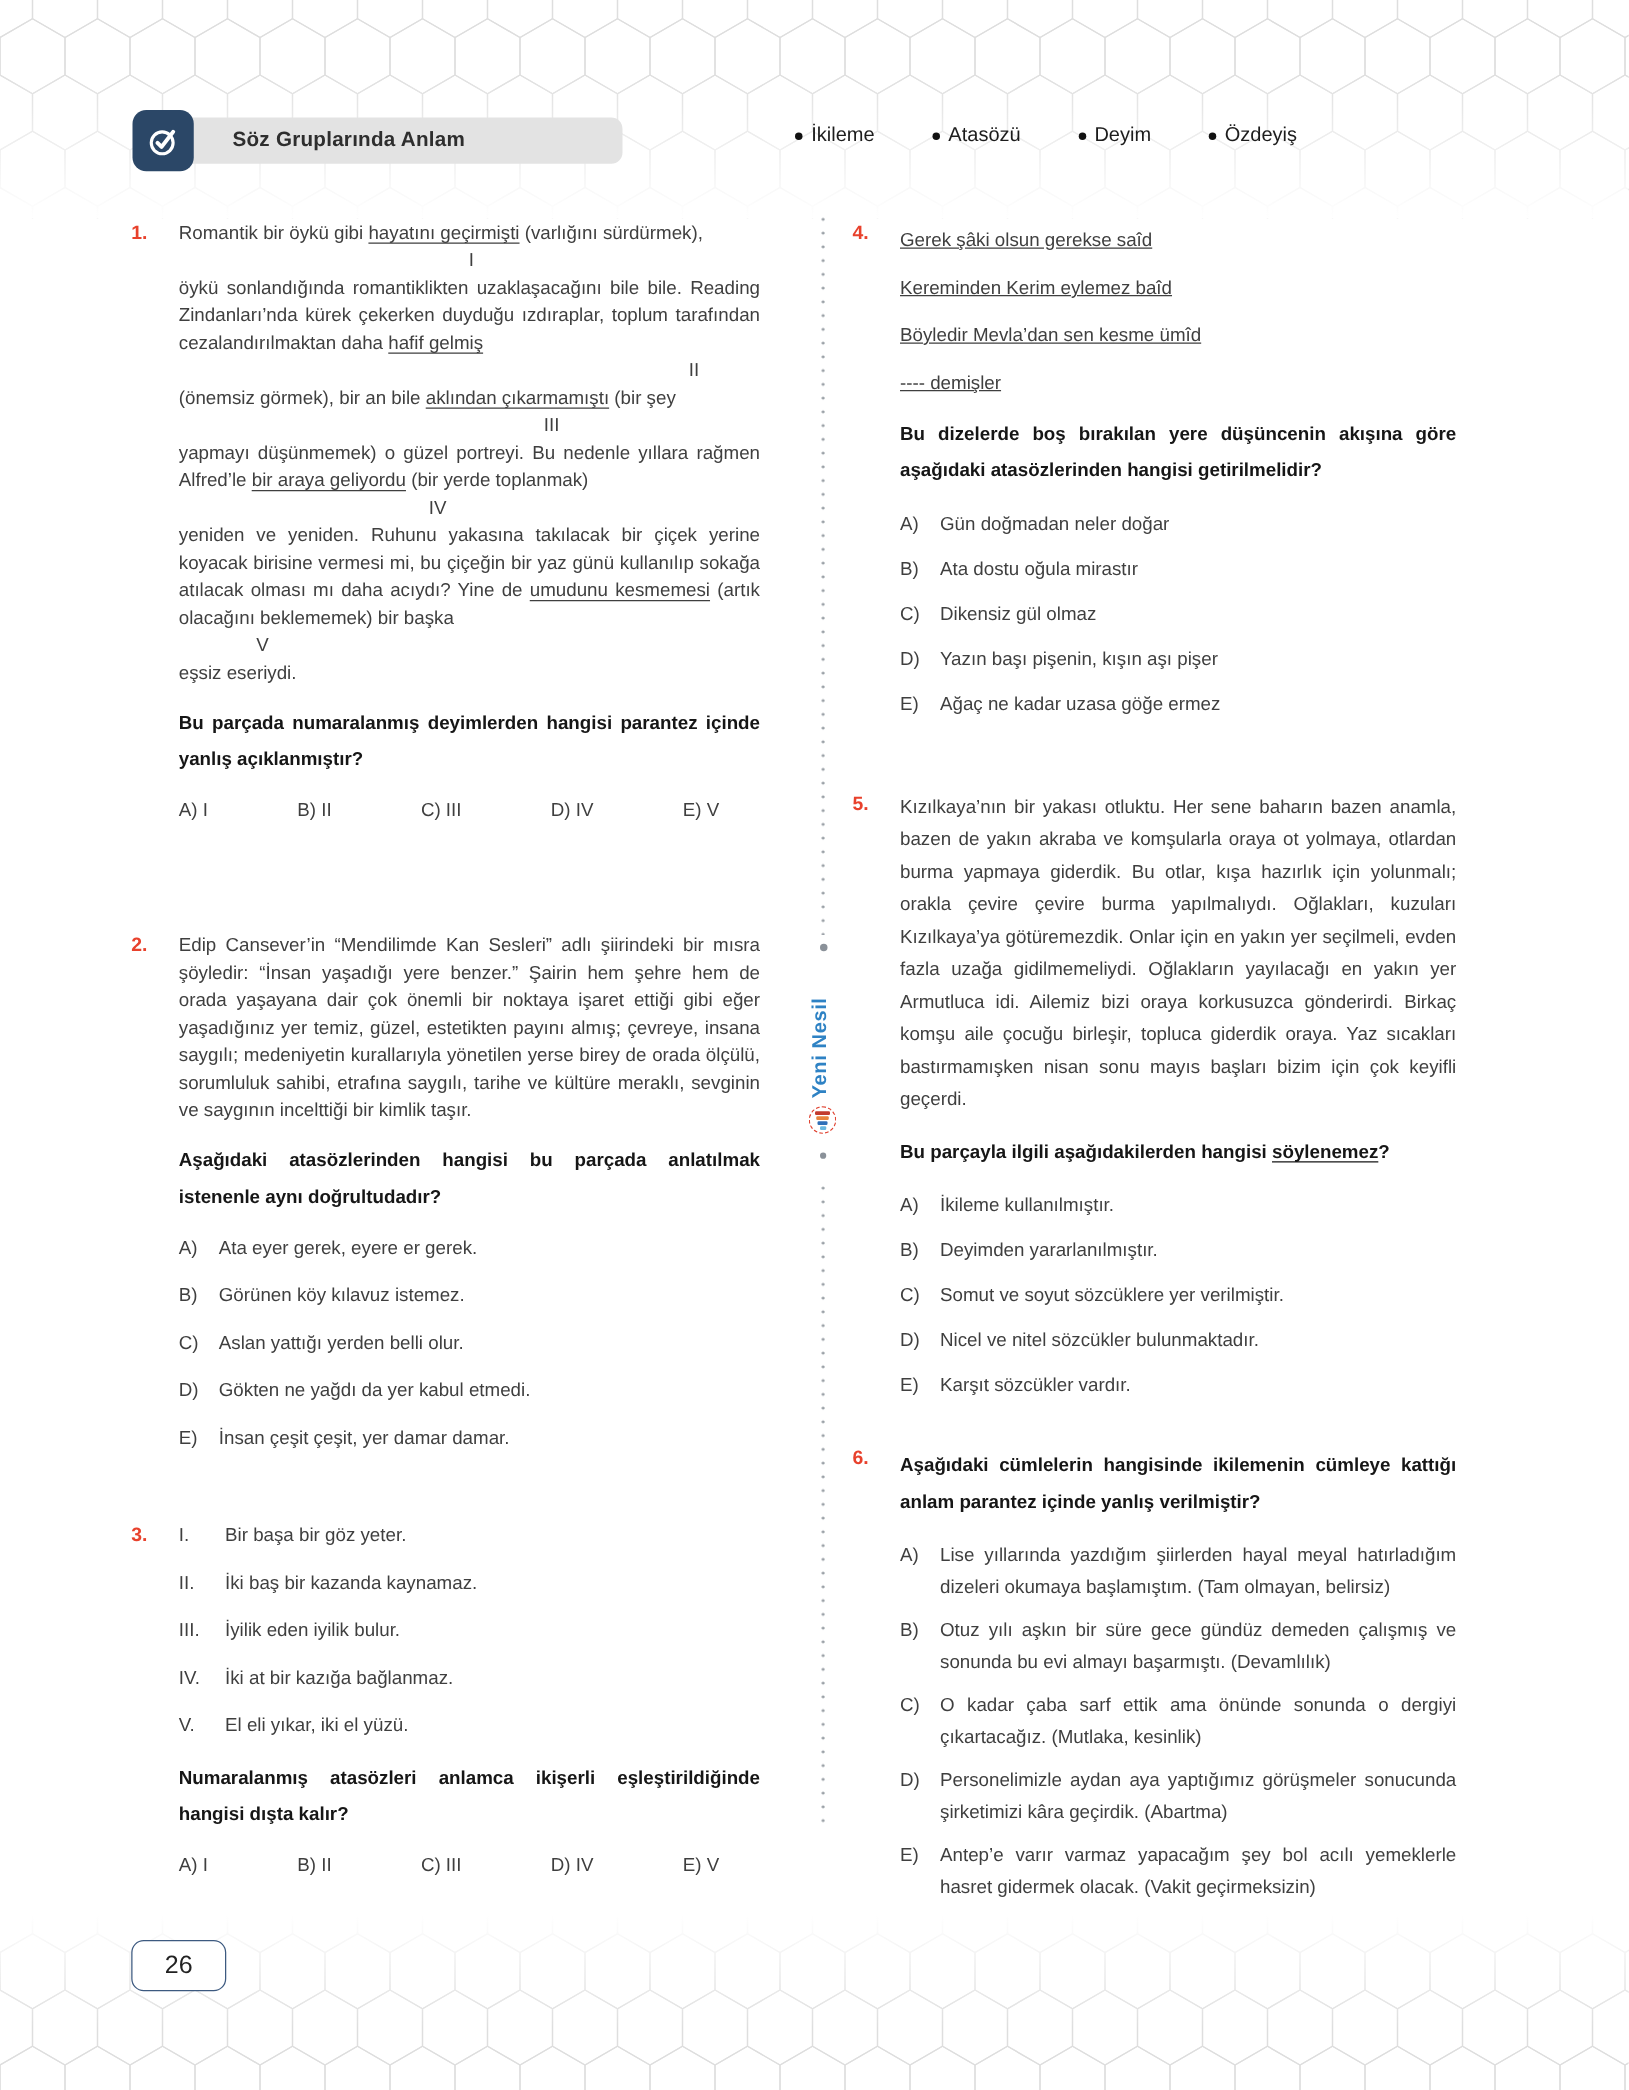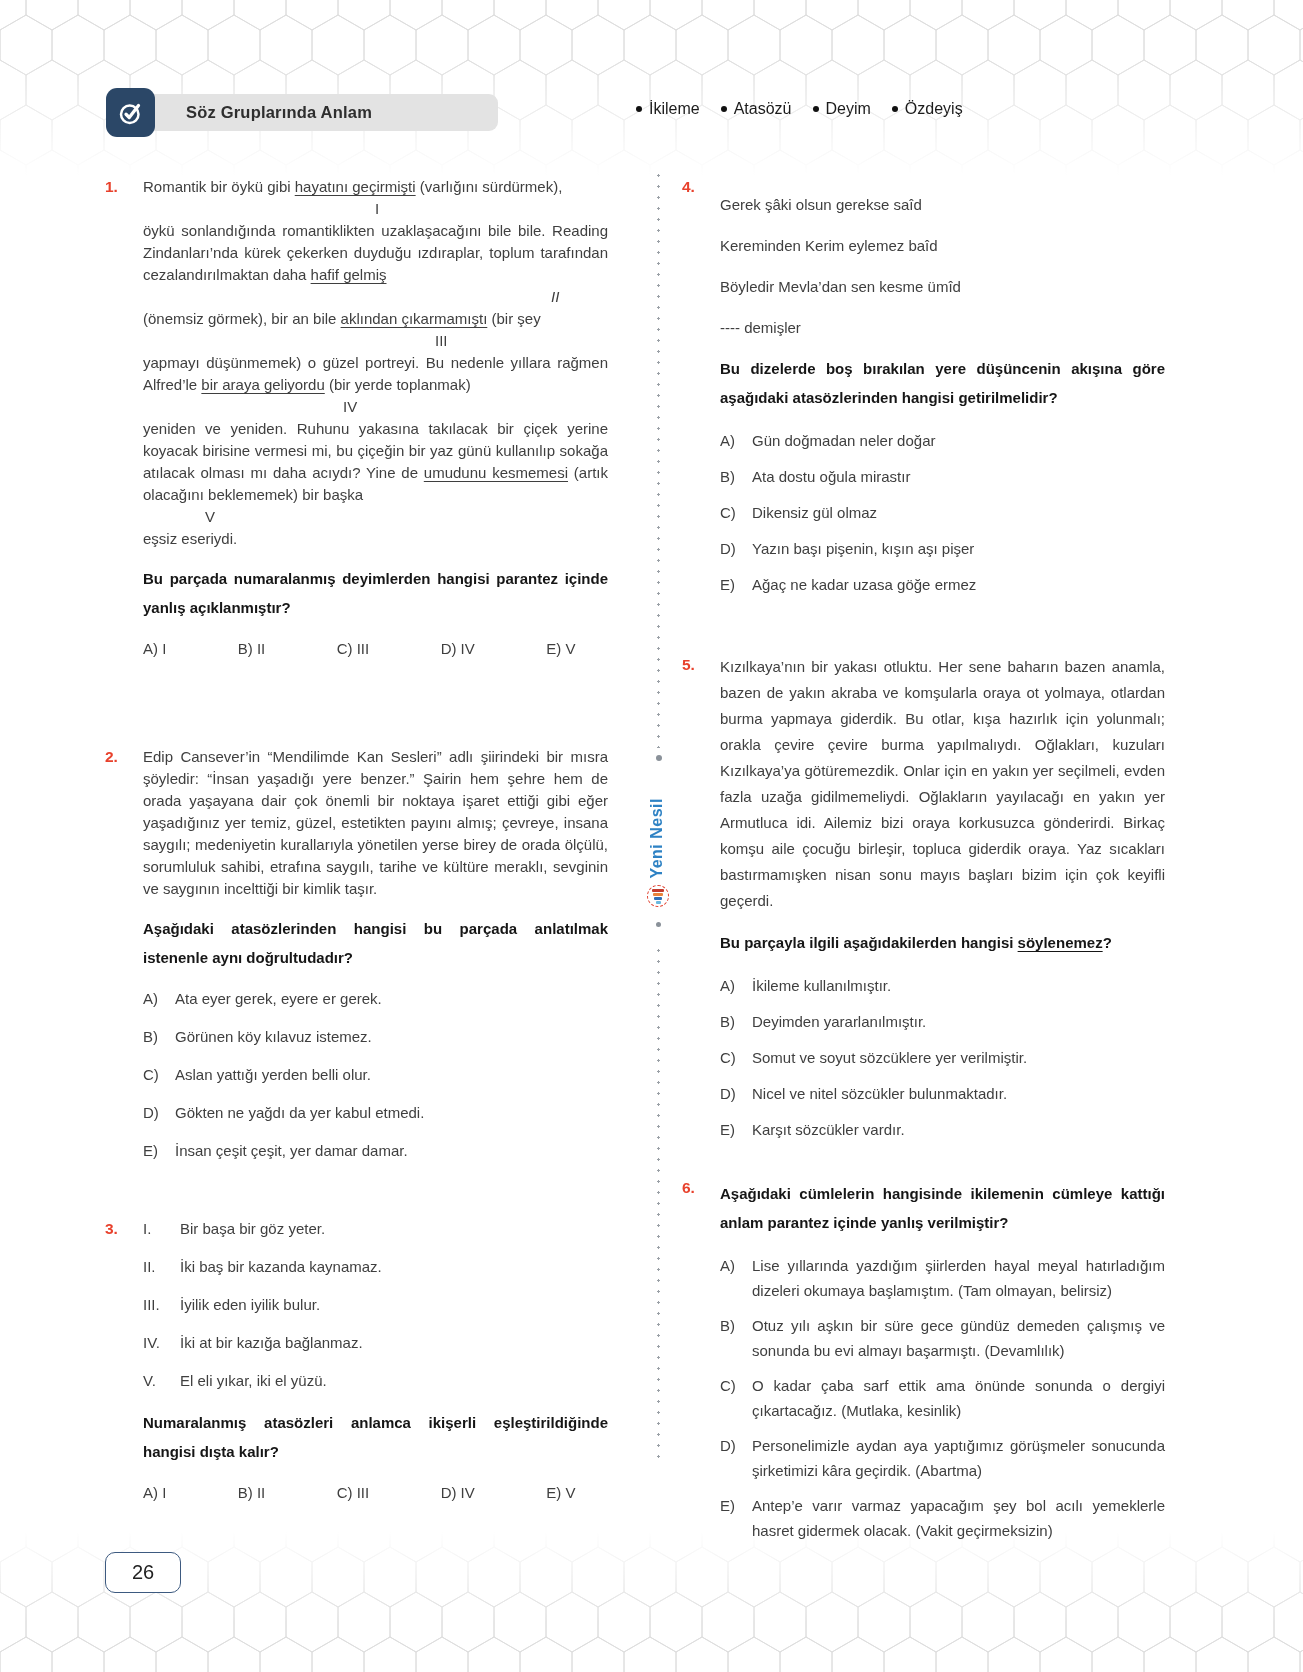--- a/index.html
+++ b/index.html
@@ -13,36 +13,36 @@
   .hexband svg polygon{fill:none;stroke:#dedede;stroke-width:1;}
   .fade{position:absolute;left:0;top:0;right:0;bottom:0;}
   .fade-top{background:linear-gradient(to bottom, rgba(255,255,255,0) 30%, #fff 100%);}
   .fade-bottom{background:linear-gradient(to top, rgba(255,255,255,0) 35%, #fff 100%);}
   
   .title-pill{position:absolute;left:128px;top:94px;width:370px;height:37px;background:var(--pill-gray,#e3e3e3);
               border-radius:9px;display:flex;align-items:center;padding-left:58px;box-sizing:border-box;z-index:2;}
   .title-pill span{font-size:16.5px;color:#2e2e2e;letter-spacing:.2px;font-weight:bold;}
   .badge{position:absolute;left:106px;top:88px;width:49px;height:49px;background:var(--badge-navy,#2b4767);
          border-radius:11px;display:flex;align-items:center;justify-content:center;z-index:3;}
-  .topics{position:absolute;left:636px;top:100px;display:flex;gap:21px;z-index:2;}
+  .topics{position:absolute;left:636px;top:100px;display:flex;gap:46px;z-index:2;}
   .topic{display:flex;align-items:center;gap:7px;font-size:16px;color:#1c1c1c;}
   .topic .dot{width:6px;height:6px;border-radius:50%;background:#111;display:inline-block;}
   
   .col{position:absolute;top:176px;z-index:2;}
   .col-left{left:105px;width:503px;}
   .col-right{left:682px;width:483px;}
   .question{display:flex;}
   .qnum{flex:none;width:38px;font-weight:bold;font-size:15.5px;color:var(--accent-red,#e8412c);line-height:22px;}
   .qcontent{flex:1;min-width:0;font-size:15px;}
   .flow{margin:0;text-align:justify;line-height:22px;}
   .col-right .flow{line-height:26px;}
   .u{text-decoration:underline;text-underline-offset:3px;text-decoration-thickness:1px;}
   .numrow{line-height:22px;}
   .numrow span{display:inline-block;}
-  .poemline{margin:16px 0 13px;line-height:25px;}
+  .poemline{margin:4px 0 13px;line-height:25px;text-decoration:underline;}
   .ritem{display:flex;margin-bottom:16px;line-height:22px;}
   .rlab{flex:none;width:37px;}
   .prompt{margin:14px 0 16px;font-weight:bold;color:var(--prompt-text,#161616);text-align:justify;line-height:29px;font-size:15px;}
   .qcontent > .prompt:first-child{margin-top:2px;}
   .opts-inline{display:flex;justify-content:space-between;width:93%;line-height:22px;margin-top:6px;align-items:center;}
   .opt{display:flex;margin-bottom:16px;line-height:22px;}
   .col-right .opt{line-height:25px;margin-bottom:11px;}
   .q6 .opt{margin-bottom:10px;}
   .olab{flex:none;width:32px;}
   .otext{flex:1;text-align:justify;}
@@ -370,21 +370,21 @@
       </span>
     </div>
 
   <div class="col col-left">
       <section class="question q1">
         <div class="qnum">1.</div>
         <div class="qcontent">
           <p class="flow"><span>Romantik bir öykü gibi </span><span class="u">hayatını geçirmişti</span><span> (varlığını sürdürmek),</span></p>
           <div class="numrow"><span style="margin-left: 232px;">I</span></div>
           <p class="flow"><span>öykü sonlandığında romantiklikten uzaklaşacağını bile bile. Reading Zindanları’nda kürek çekerken duyduğu ızdıraplar, toplum tarafından cezalandırılmaktan daha </span><span class="u">hafif gelmiş</span></p>
-          <div class="numrow"><span style="margin-left: 408px; font-style: italic;">II</span></div>
+          <div class="numrow"><span style="margin-left: 408px;">II</span></div>
           <p class="flow"><span>(önemsiz görmek), bir an bile </span><span class="u">aklından çıkarmamıştı</span><span> (bir şey</span></p>
           <div class="numrow"><span style="margin-left: 292px;">III</span></div>
           <p class="flow"><span>yapmayı düşünmemek) o güzel portreyi. Bu nedenle yıllara rağmen Alfred’le </span><span class="u">bir araya geliyordu</span><span> (bir yerde toplanmak)</span></p>
           <div class="numrow"><span style="margin-left: 200px;">IV</span></div>
           <p class="flow"><span>yeniden ve yeniden. Ruhunu yakasına takılacak bir çiçek yerine koyacak birisine vermesi mi, bu çiçeğin bir yaz günü kullanılıp sokağa atılacak olması mı daha acıydı? Yine de </span><span class="u">umudunu kesmemesi</span><span> (artık olacağını beklememek) bir başka</span></p>
           <div class="numrow"><span style="margin-left: 62px;">V</span></div>
           <p class="flow"><span>eşsiz eseriydi.</span></p>
           <p class="prompt"><span>Bu parçada numaralanmış deyimlerden hangisi parantez içinde yanlış açıklanmıştır?</span></p>
           <div class="opts-inline">
             <span class="opt-inline">A) I</span>

